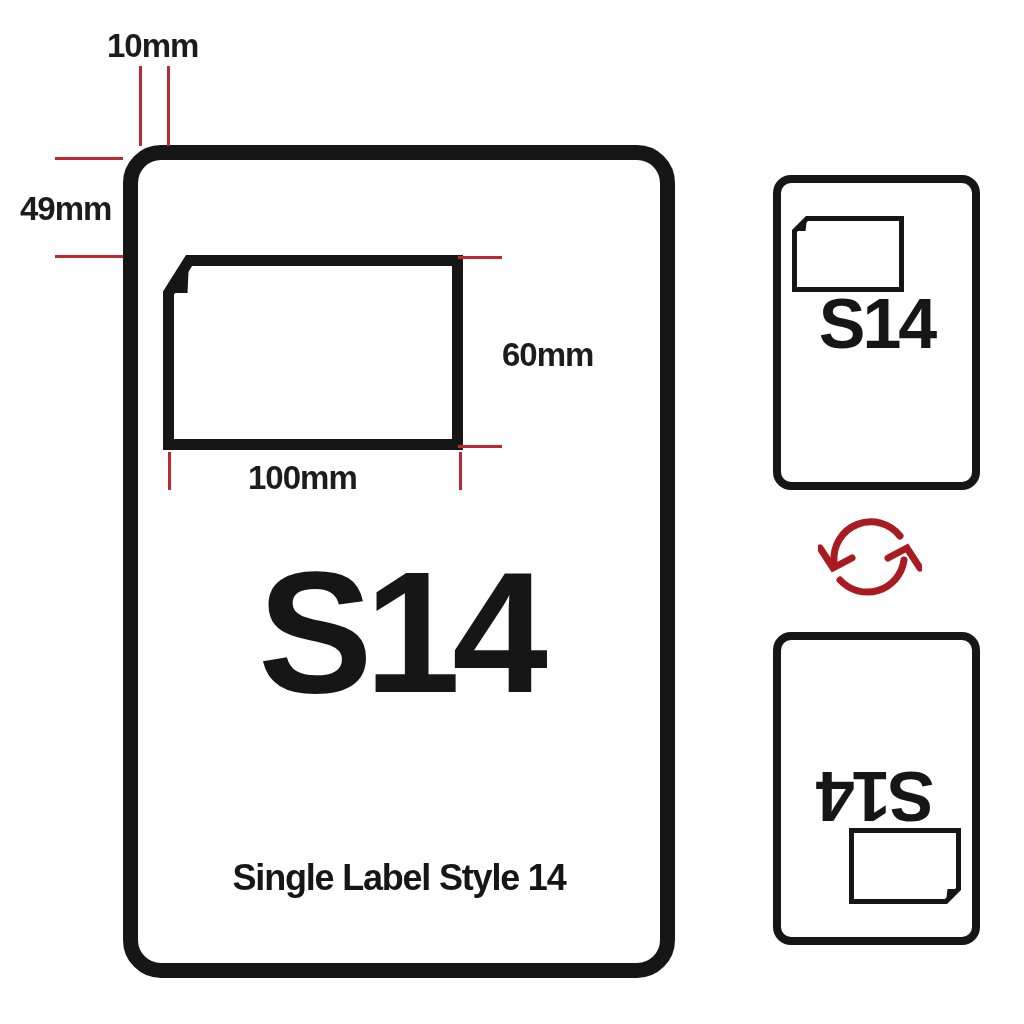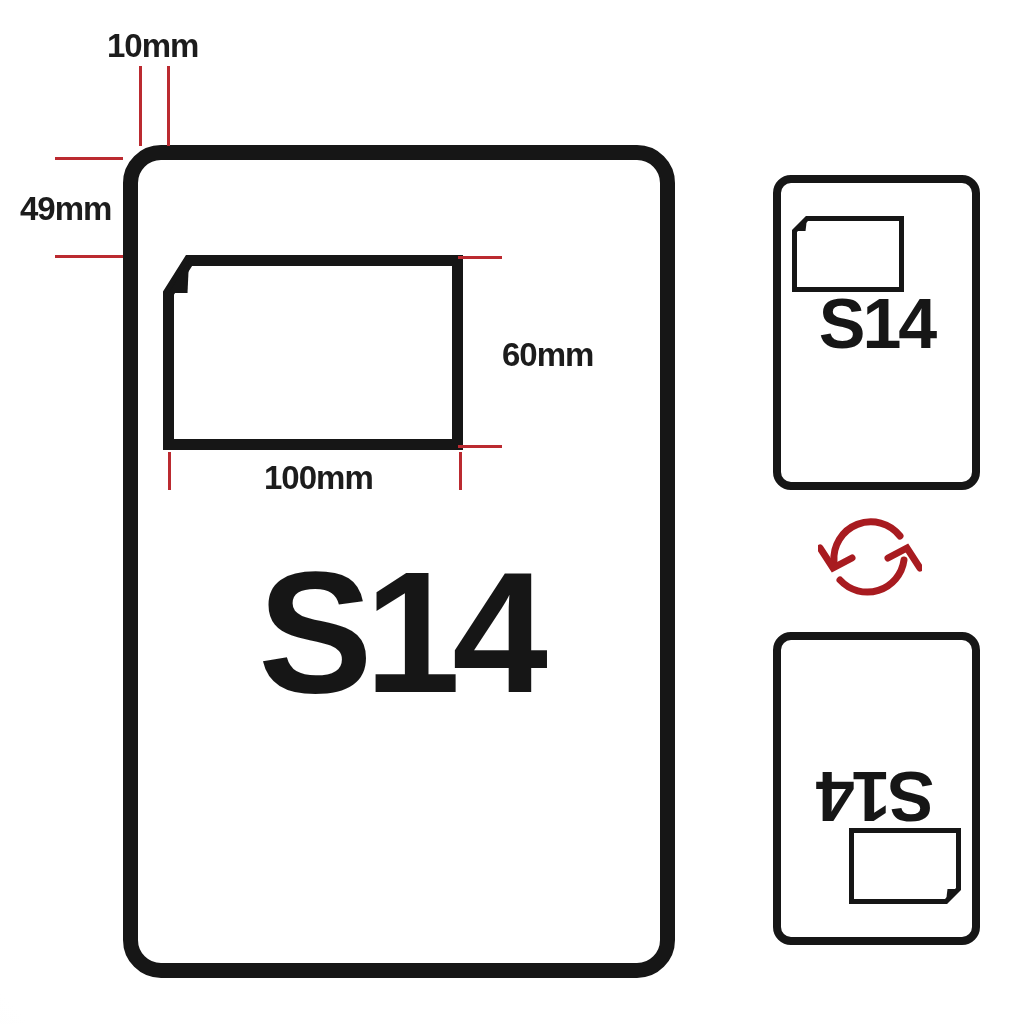--- a/index.html
+++ b/index.html
@@ -61,20 +61,21 @@
   .ink-fill{fill:var(--ink,#161616);}
   .red-stroke{stroke:var(--rotate-red,#a81b20);fill:none;}
 </style>
 </head>
 <body>
 
 <div class="stage">
 
   <div class="sheet">
     <div class="sheet-code">S14</div>
+    <div class="sheet-caption">Single Label Style 14</div>
   </div>
 
   <svg class="label-svg" width="300" height="195" viewBox="0 0 300 195">
     <path class="ink-stroke" stroke-width="11" stroke-linejoin="miter" d="M 26 5.5 H 294.5 V 189.5 H 5.5 V 38 Z"></path>
     <polygon class="ink-fill" points="26,5.5 5.5,38 24.5,38"></polygon>
   </svg>
 
   <div class="dim-text" style="left:107px;top:29px;">10mm</div>
   <div class="dim-line v" style="left:139px;top:66px;height:80px;"></div>
   <div class="dim-line v" style="left:167px;top:66px;height:80px;"></div>
@@ -82,21 +83,21 @@
   <div class="dim-text" style="left:20px;top:192px;">49mm</div>
   <div class="dim-line h" style="left:55px;top:157px;width:68px;"></div>
   <div class="dim-line h" style="left:55px;top:255px;width:68px;"></div>
 
   <div class="dim-line h" style="left:458px;top:256px;width:44px;"></div>
   <div class="dim-line h" style="left:458px;top:445px;width:44px;"></div>
   <div class="dim-text" style="left:484px;top:338px;margin-left:18px;">60mm</div>
 
   <div class="dim-line v" style="left:168px;top:452px;height:38px;"></div>
   <div class="dim-line v" style="left:459px;top:452px;height:38px;"></div>
-  <div class="dim-text" style="left:264px;top:461px;">100mm</div>
+  <div class="dim-text" style="left:248px;top:461px;">100mm</div>
 
   <div class="card card-front">
     <div class="card-inner">
       <svg class="mini-label" width="112" height="76" viewBox="0 0 112 76">
         <path class="ink-stroke" stroke-width="5" stroke-linejoin="miter" d="M 15 2.5 H 109.5 V 73.5 H 2.5 V 15 Z"></path>
         <polygon class="ink-fill" points="15,2.5 2.5,15 13.5,15"></polygon>
       </svg>
       <div class="card-code">S14</div>
     </div>
   </div>

